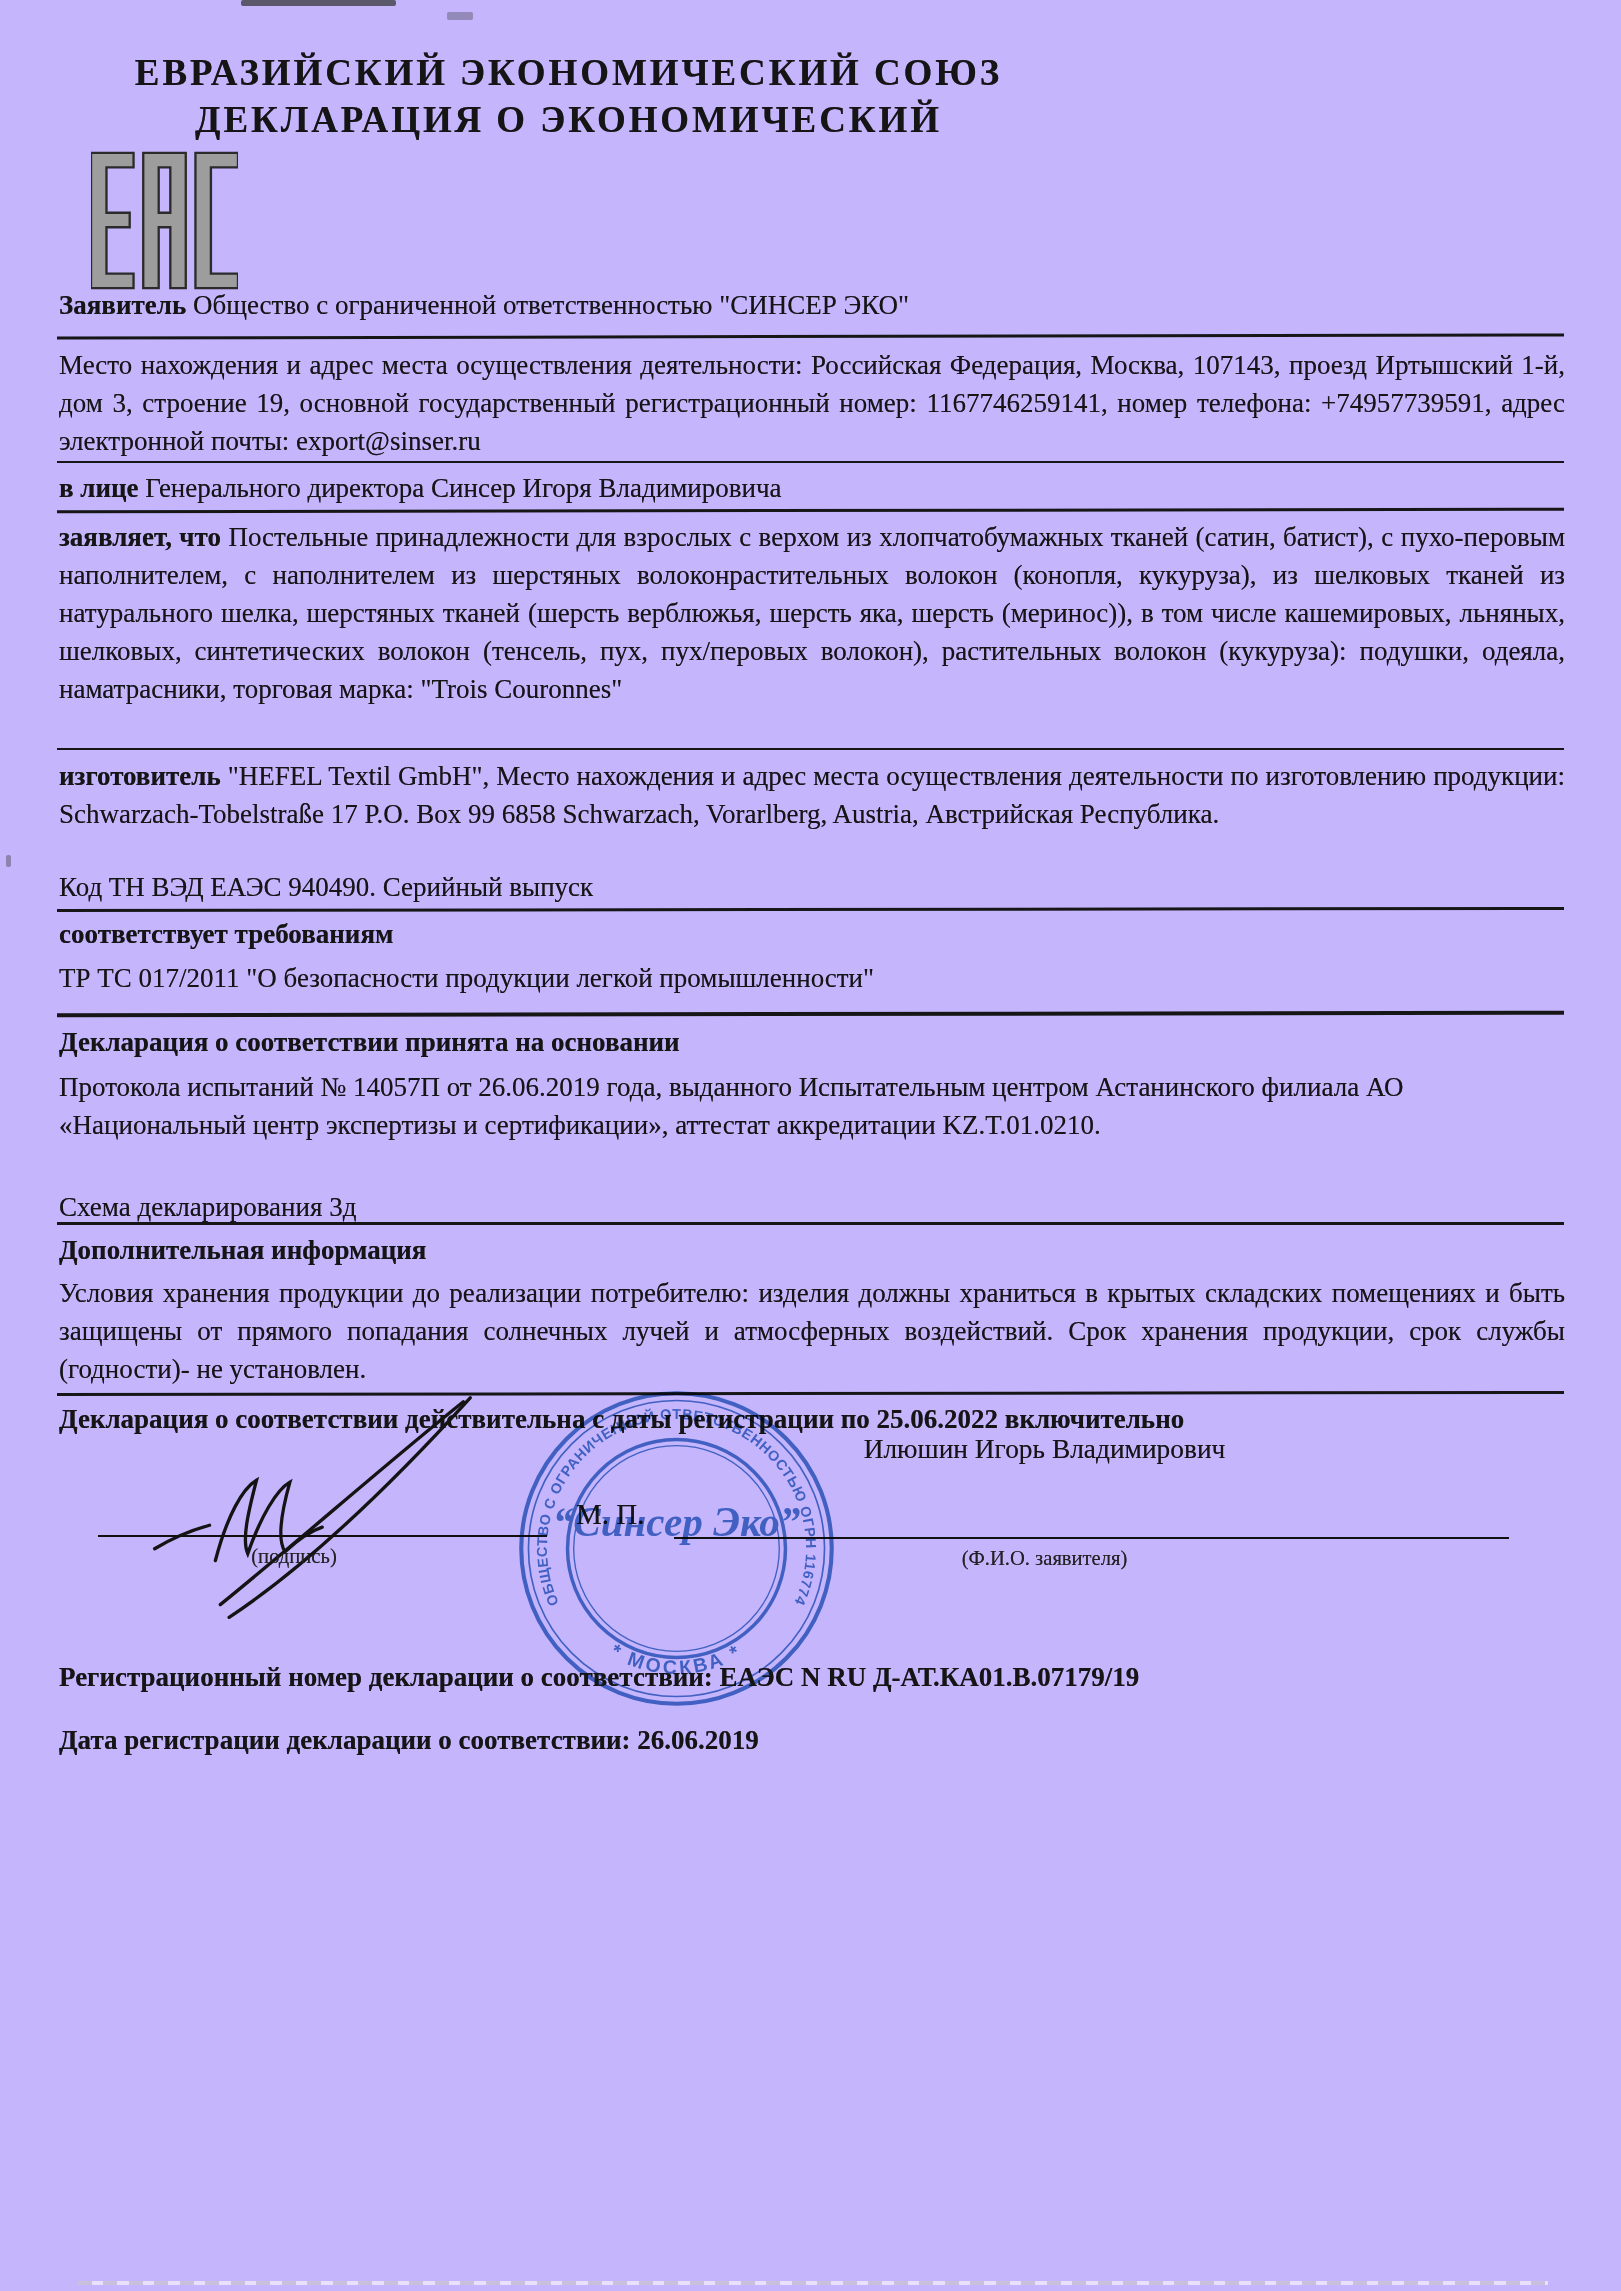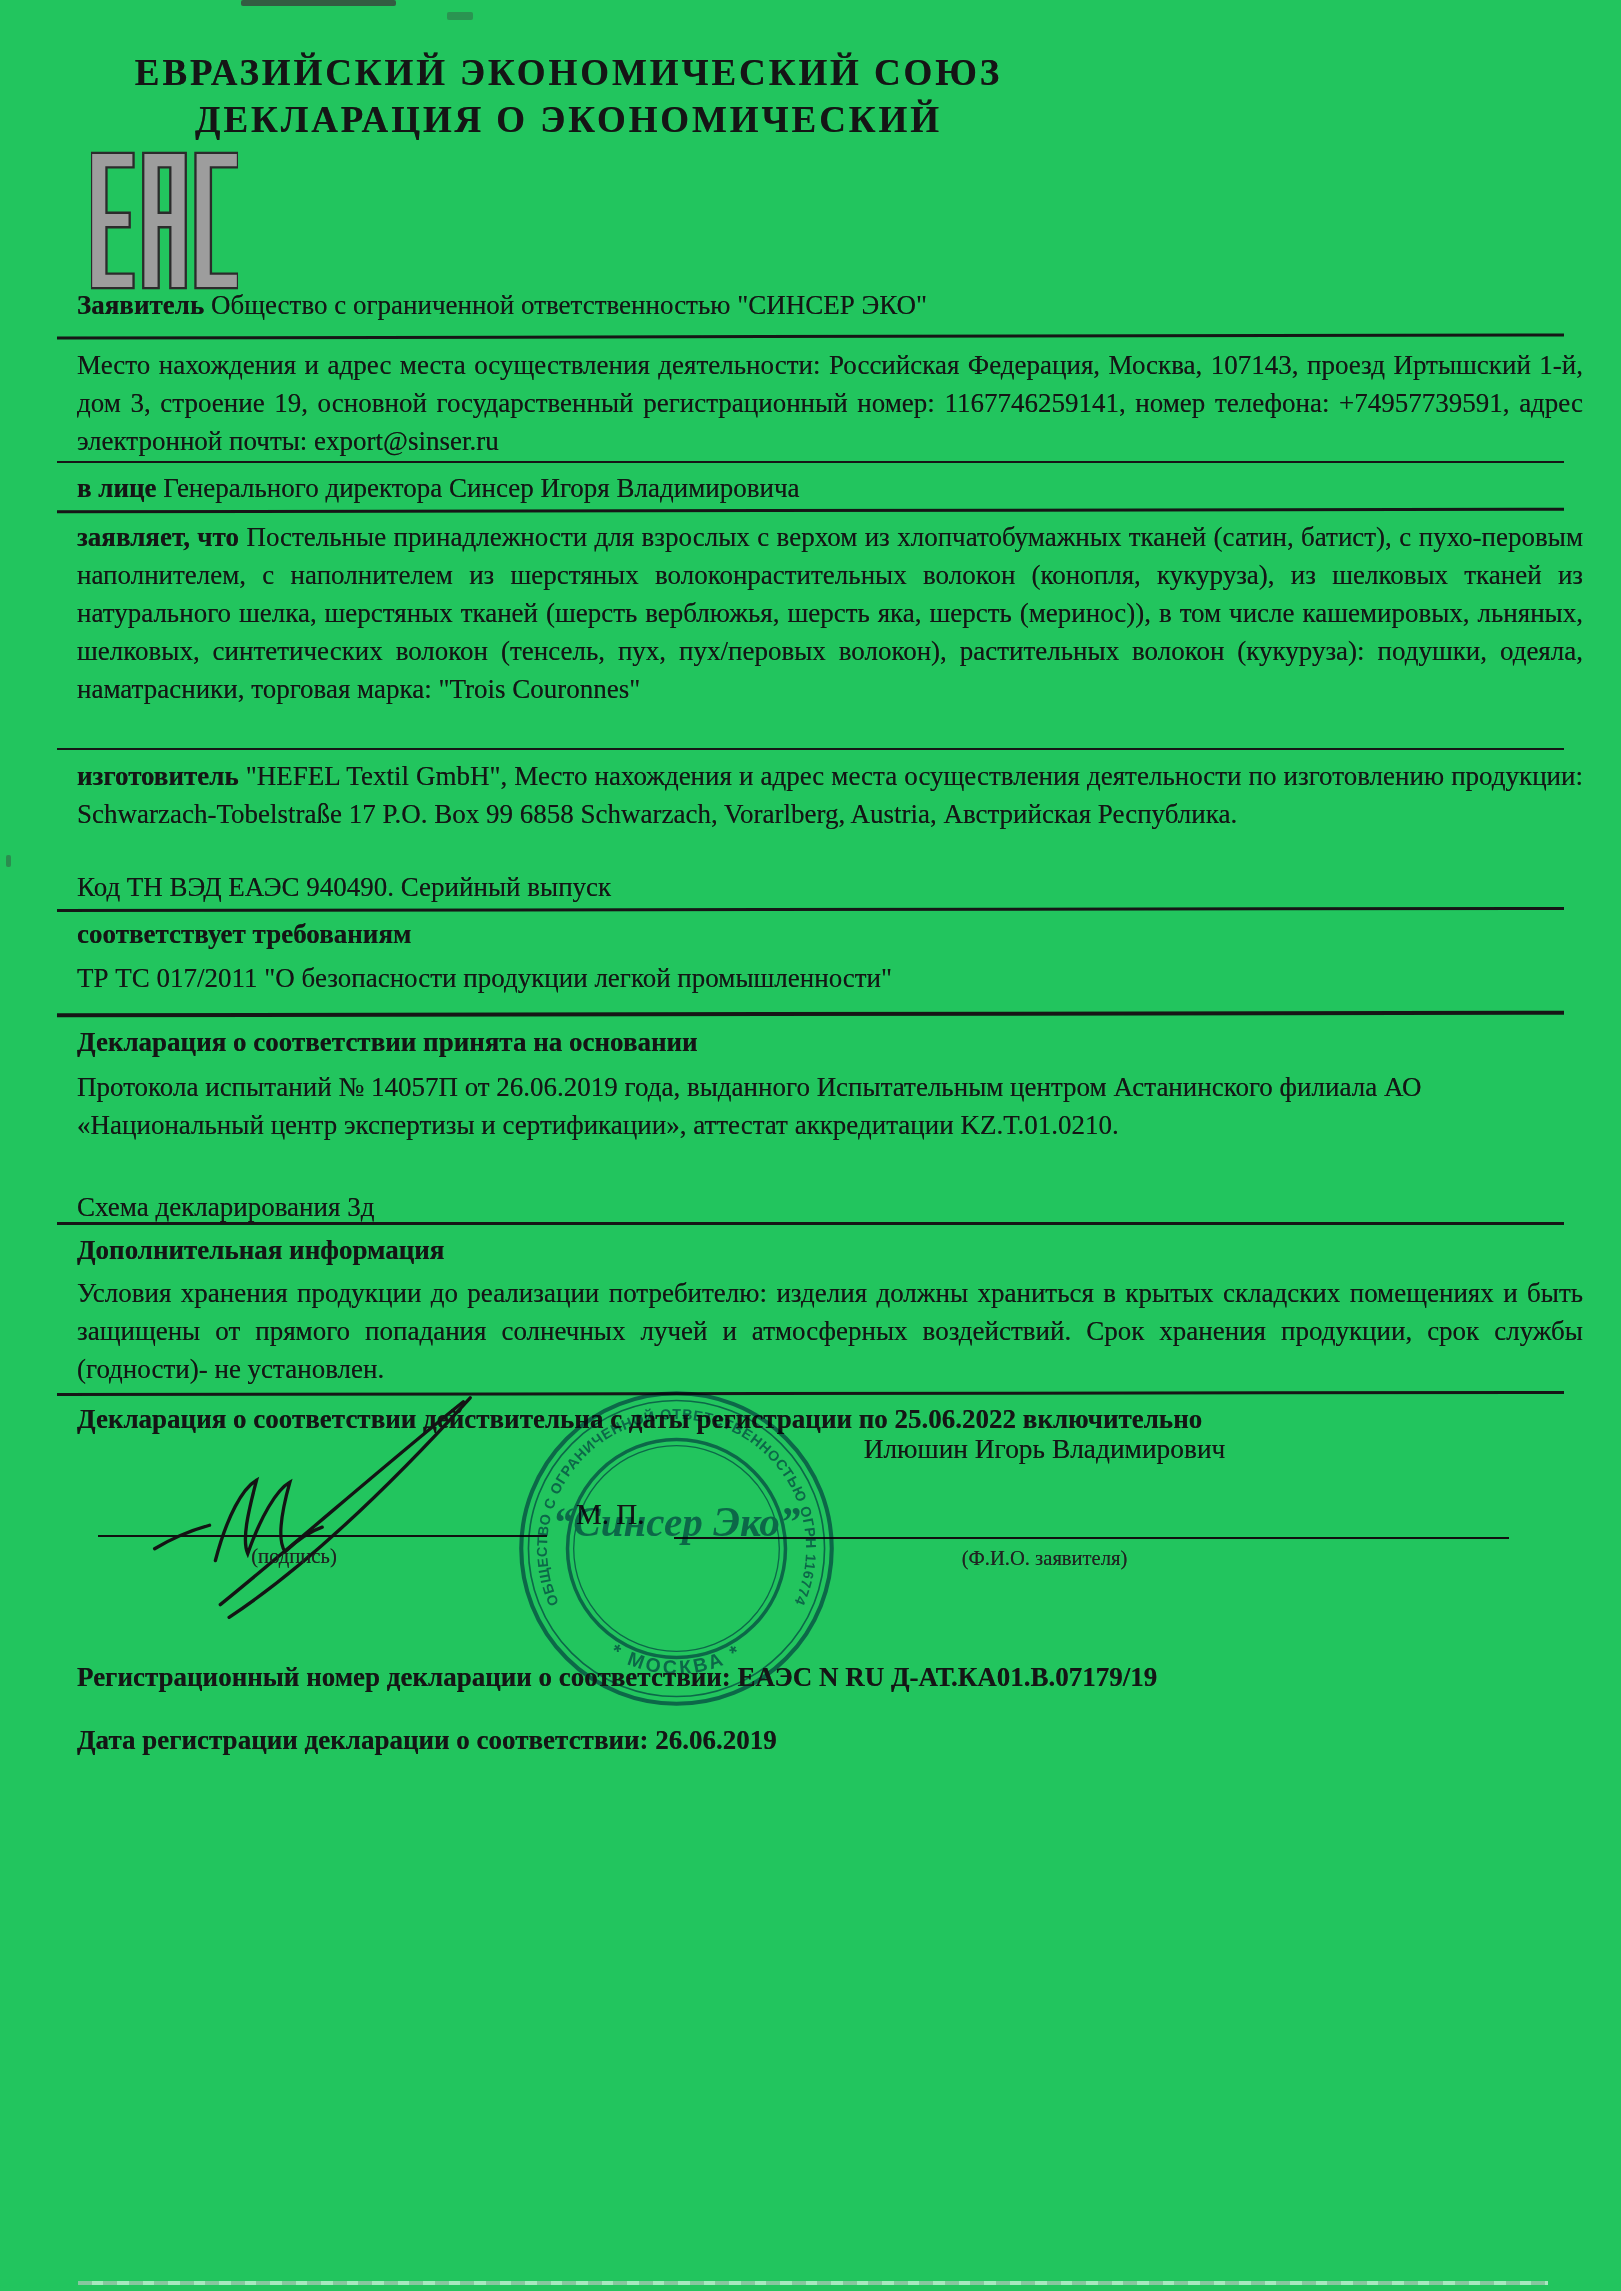--- a/index.html
+++ b/index.html
@@ -1,25 +1,25 @@
 <!DOCTYPE html>
 <html><head>
 <meta charset="utf-8">
 <style>
   html,body { margin:0; padding:0; background:#e8e8e8; }
   .page {
     position:relative; width:1621px; height:2292px; margin:0 auto;
-    background:#22c55e; overflow:hidden;
+    background:#c4b5fd; overflow:hidden;
     font-family:"Liberation Serif","DejaVu Serif",serif;
     color:#151515;
   }
   .ink { text-shadow:0 0 0.5px rgba(0,0,0,0.5); }
   .abs { position:absolute; }
   .title { left:49px; width:1039px; text-align:center; font-weight:bold; letter-spacing:2.9px; font-size:37px; }
-  .para { left:77px; width:1506px; font-size:27px; line-height:38px; }
+  .para { left:59px; width:1506px; font-size:27px; line-height:38px; }
   .just { text-align:justify; }
   .hr { left:57px; width:1507px; background:#161616; }
   .h2 { height:2px; } .h3 { height:2.9px; } .h4 { height:3.9px; }
   .bold { font-weight:bold; }
   .caption { font-size:20.6px; color:#222; }
   .sigline { background:#101010; height:2px; }
   
   .eac path { fill:#9d9d9d; stroke:#2b2b2b; stroke-width:2.4; }
   
   .stamp { mix-blend-mode:multiply; opacity:0.94; }

